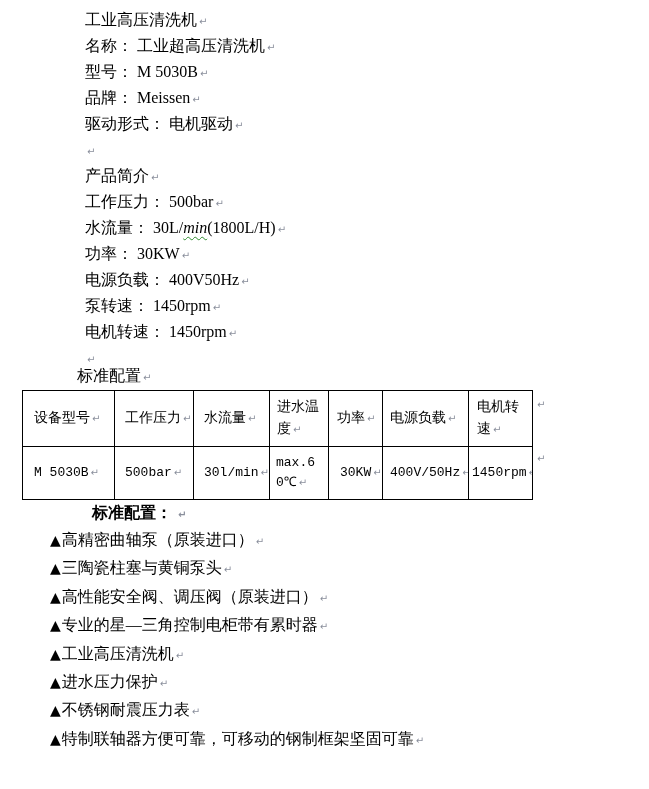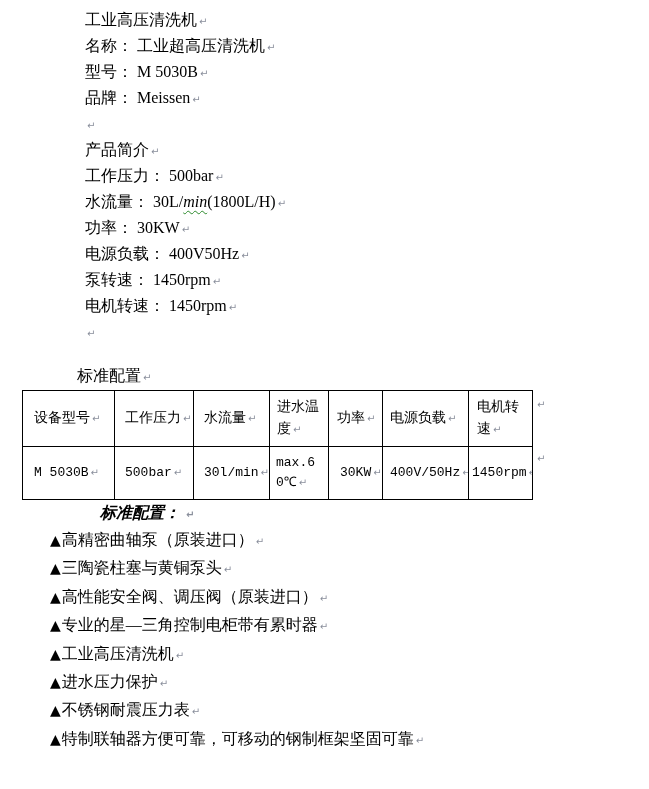--- a/index.html
+++ b/index.html
@@ -64,38 +64,39 @@
   td.c4 { padding-left:6px; padding-right:1px; word-break:break-all;margin-left:33px; }
   th.c5 { padding-left:8px; white-space:nowrap; }
   td.c5 { text-align:right; padding-right:1px; white-space:nowrap;padding-left:11px; }
   th.c6, td.c6 { padding-left:7px; white-space:nowrap; }
   th.c7 { padding-left:8px; padding-right:2px; }
   td.c7 { padding-left:3px; white-space:nowrap; }
   .row-end-mark { position:absolute; font-family:"DejaVu Sans",sans-serif; font-size:10px; color:#8a8f9c; }
   .rem1 { left:537px; top:399px; }
   .rem2 { left:537px; top:453px; }
   .features-heading {
-    position:absolute; left:100px; top:500px;
+    position:absolute; left:92px; top:500px;
     height:26px; line-height:26px;
-    font-size:16px; font-weight:bold;font-style:italic;
+    font-size:16px; font-weight:bold;
   }
   .features-list { position:absolute; left:50px; top:526px; }
   .feature-item { height:28.4px; line-height:28.4px; font-size:16px; }
   .tri { font-family:"DejaVu Sans",sans-serif; font-size:14px; margin-right:1px; }
 </style>
 </head>
 <body>
 
 <div class="page">
 
   <div class="top-block">
     <div class="line"><span>工业高压清洗机</span><span class="pm">↵</span></div>
     <div class="line"><span>名称： 工业超高压清洗机</span><span class="pm">↵</span></div>
     <div class="line"><span>型号： M 5030B</span><span class="pm">↵</span></div>
     <div class="line"><span>品牌： Meissen</span><span class="pm">↵</span></div>
+    <div class="line"><span>驱动形式： 电机驱动</span><span class="pm">↵</span></div>
     <div class="line"><span class="pm">↵</span></div>
     <div class="line"><span>产品简介</span><span class="pm">↵</span></div>
     <div class="line"><span>工作压力： 500bar</span><span class="pm">↵</span></div>
     <div class="line"><span>水流量： 30L/</span><span class="sp-flag">min</span><span>(1800L/H)</span><span class="pm">↵</span></div>
     <div class="line"><span>功率： 30KW</span><span class="pm">↵</span></div>
     <div class="line"><span>电源负载： 400V50Hz</span><span class="pm">↵</span></div>
     <div class="line"><span>泵转速： 1450rpm</span><span class="pm">↵</span></div>
     <div class="line"><span>电机转速： 1450rpm</span><span class="pm">↵</span></div>
     <div class="line"><span class="pm">↵</span></div>
   </div>

